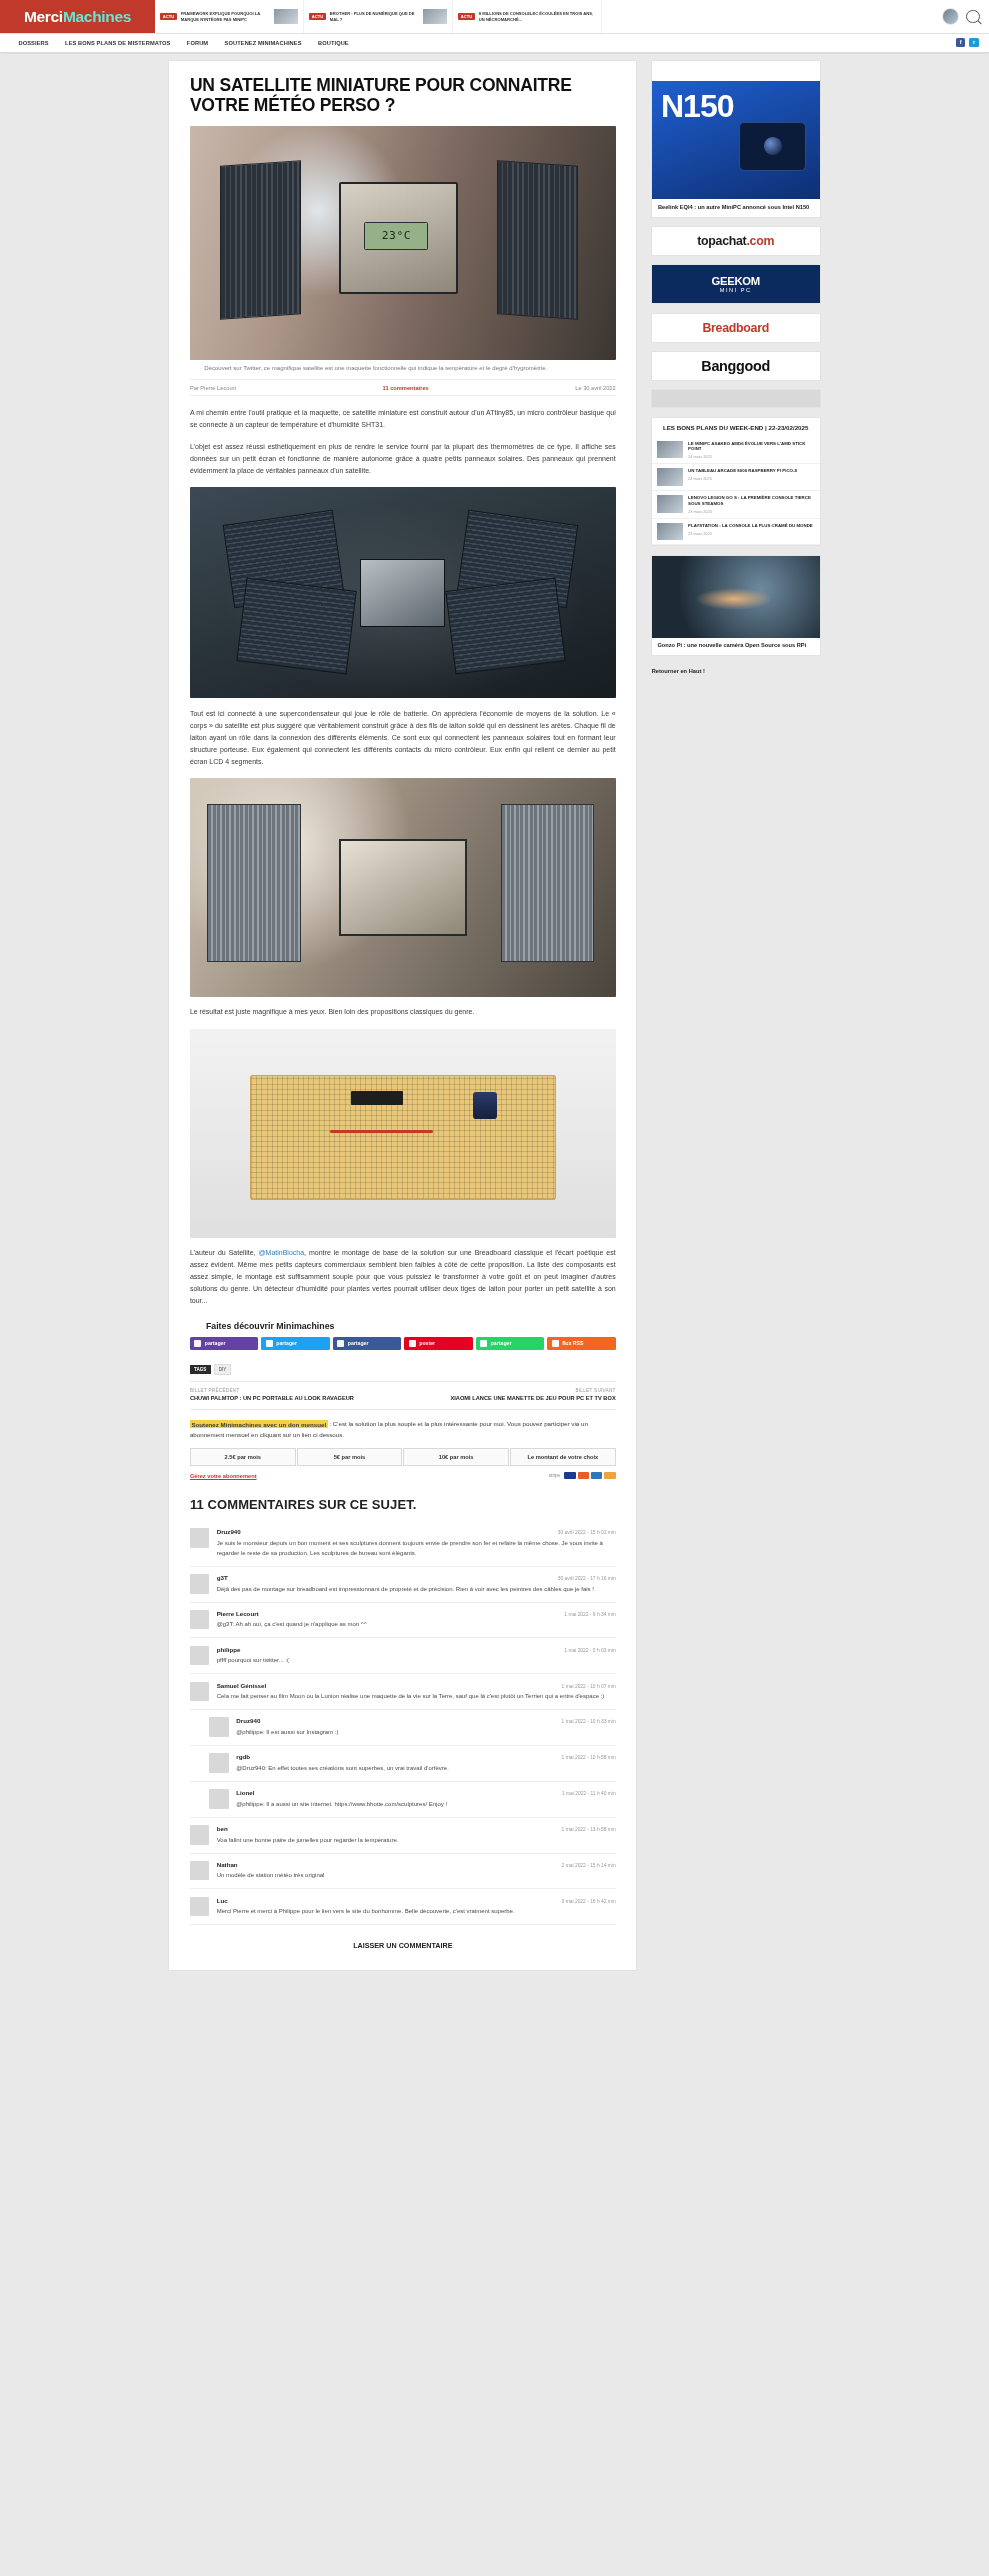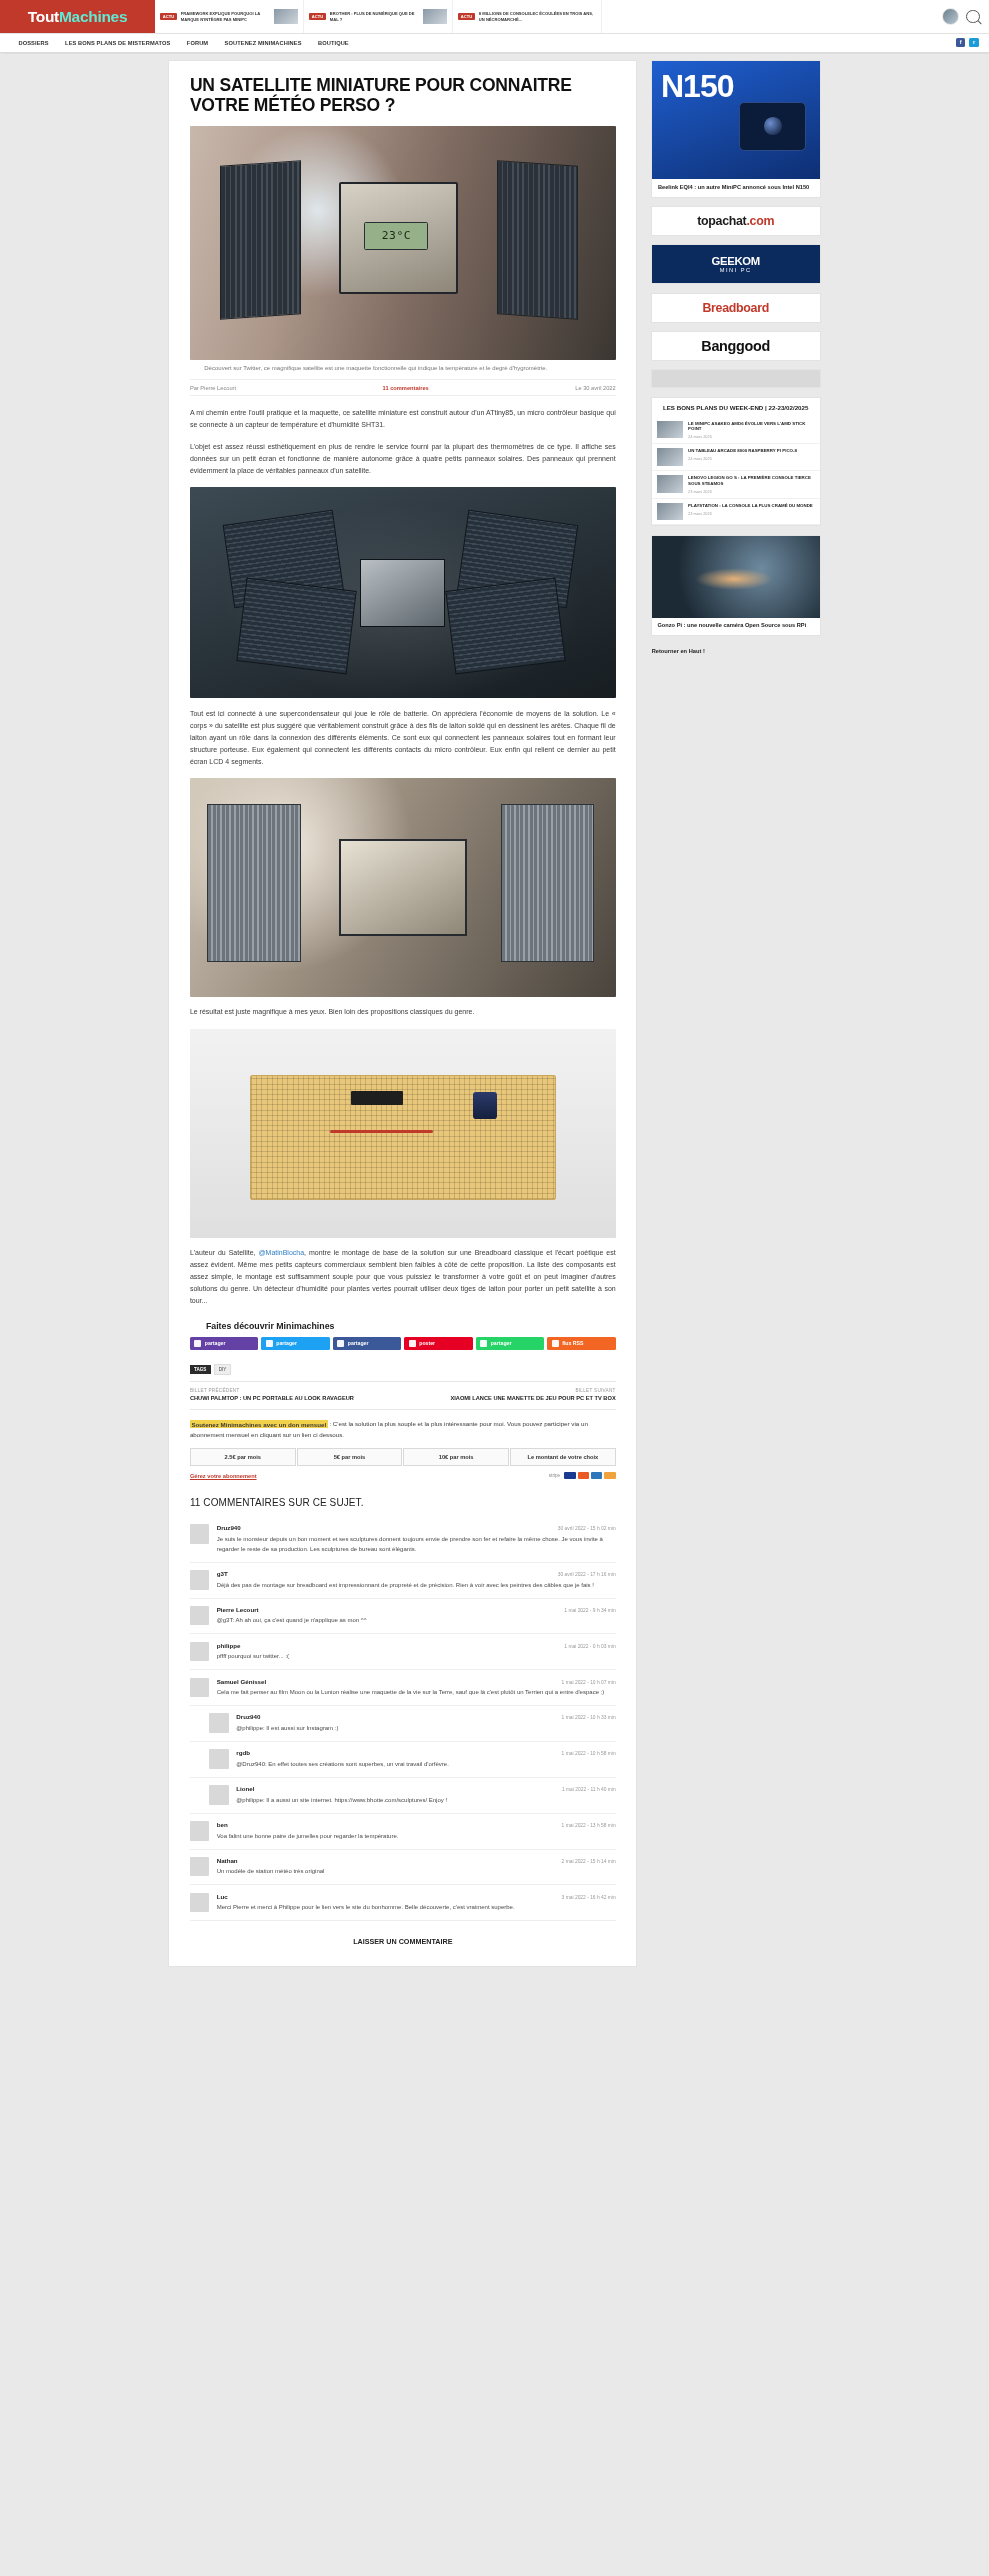--- a/index.html
+++ b/index.html
@@ -239,36 +239,36 @@
     flex: 1; border: 0.5px solid #d9d9d9; background: #fafafa; text-align: center;
     font-size: 5.7px; font-weight: bold; padding: 5.2px 0; color: #333;
   }
   .manage { color: #c0392b; font-size: 5.7px; font-weight: bold; text-decoration: underline; }
   .paystrip { display: flex; justify-content: flex-end; align-items: center; gap: 2.1px; margin-top: -8.2px; }
   .paystrip .stripe { font-size: 4.6px; color: #888; margin-right: 2.1px; }
   .card { width: 11.3px; height: 7.2px; border-radius: 1px; background: #1a3a8f; }
   .card.mc { background: #eb5b25; } .card.ax { background: #2e77bb; } .card.ds { background: #f0a33c; }
 
   
-  h2.ctitle { font-size: 10px; font-weight: normal; margin: 17.5px 0 9.3px 0; letter-spacing: 0.1px; }
+  h2.ctitle { font-size: 13px; font-weight: bold; margin: 17.5px 0 9.3px 0; letter-spacing: 0.1px; }
   .cmt { display: flex; gap: 7.2px; padding: 7.2px 0; border-bottom: 0.5px solid #eee; }
   .cav { width: 19.6px; height: 19.6px; background: #d8d8d8; flex: none; border-radius: 1px; }
   .cbody { flex: 1; }
   .chead { display: flex; justify-content: space-between; align-items: baseline; }
   .cname { font-size: 6.2px; font-weight: bold; color: #222; }
   .cdate { font-size: 4.9px; color: #9a9a9a; }
   .ctext { font-size: 6px; line-height: 1.65; color: #4a4a4a; margin-top: 3.6px; }
   .cmt.indent { padding-left: 19.6px; }
   h2.leave { font-size: 7.2px; font-weight: bold; margin: 15.5px 0 0 0; text-align: center; }
 
   
   .card-box { background: #fff; border: 0.5px solid #e3e3e3; margin-bottom: 8.2px; }
   .promo-n150 {
     height: 118px; background: linear-gradient(160deg,#1f5fd0,#0e2f73);
-    color: #fff; padding: 9.3px; position: relative; overflow: hidden;
+    color: #fff; padding: 9.3px; position: relative; overflow: hidden; margin-top: 20px;
   }
   .promo-n150 .big { font-size: 32px; font-weight: bold; letter-spacing: -1px; line-height: 1; }
   .promo-n150 .dev {
     position: absolute; right: 13.4px; top: 41px; width: 67px; height: 49px;
     background: #0b1c3a; border-radius: 5.2px; border: 1px solid #2b4a87;
   }
   .promo-n150 .dev:after {
     content:""; position:absolute; left:50%; top:50%; width: 17.5px; height: 17.5px;
     margin: -8.8px 0 0 -8.8px; border-radius: 50%;
     background: radial-gradient(circle at 35% 35%, #6d8fd0, #05122b);
@@ -313,21 +313,21 @@
   .mister .m3 { font-size: 3.9px; margin-top: 4.1px; color: #6a5a12; }
   .back-top { font-size: 5.7px; font-weight: bold; padding: 4.1px 1px; color: #222; }
 </style>
 </head>
 <body>
 
 <div class="page">
 
   <div class="topbar">
     <div class="logo">
-      <span>Tout</span>
+      <span>Merci</span>
         <span class="m2">Machines</span>
     </div>
     <div class="ticker">
       <div class="tick">
         <span class="badge">ACTU</span>
         <span class="tt">FRAMEWORK EXPLIQUE POURQUOI LA MARQUE N'INTÈGRE PAS MINIPC</span>
         <span class="thumb"></span>
       </div>
       <div class="tick">
         <span class="badge">ACTU</span>

